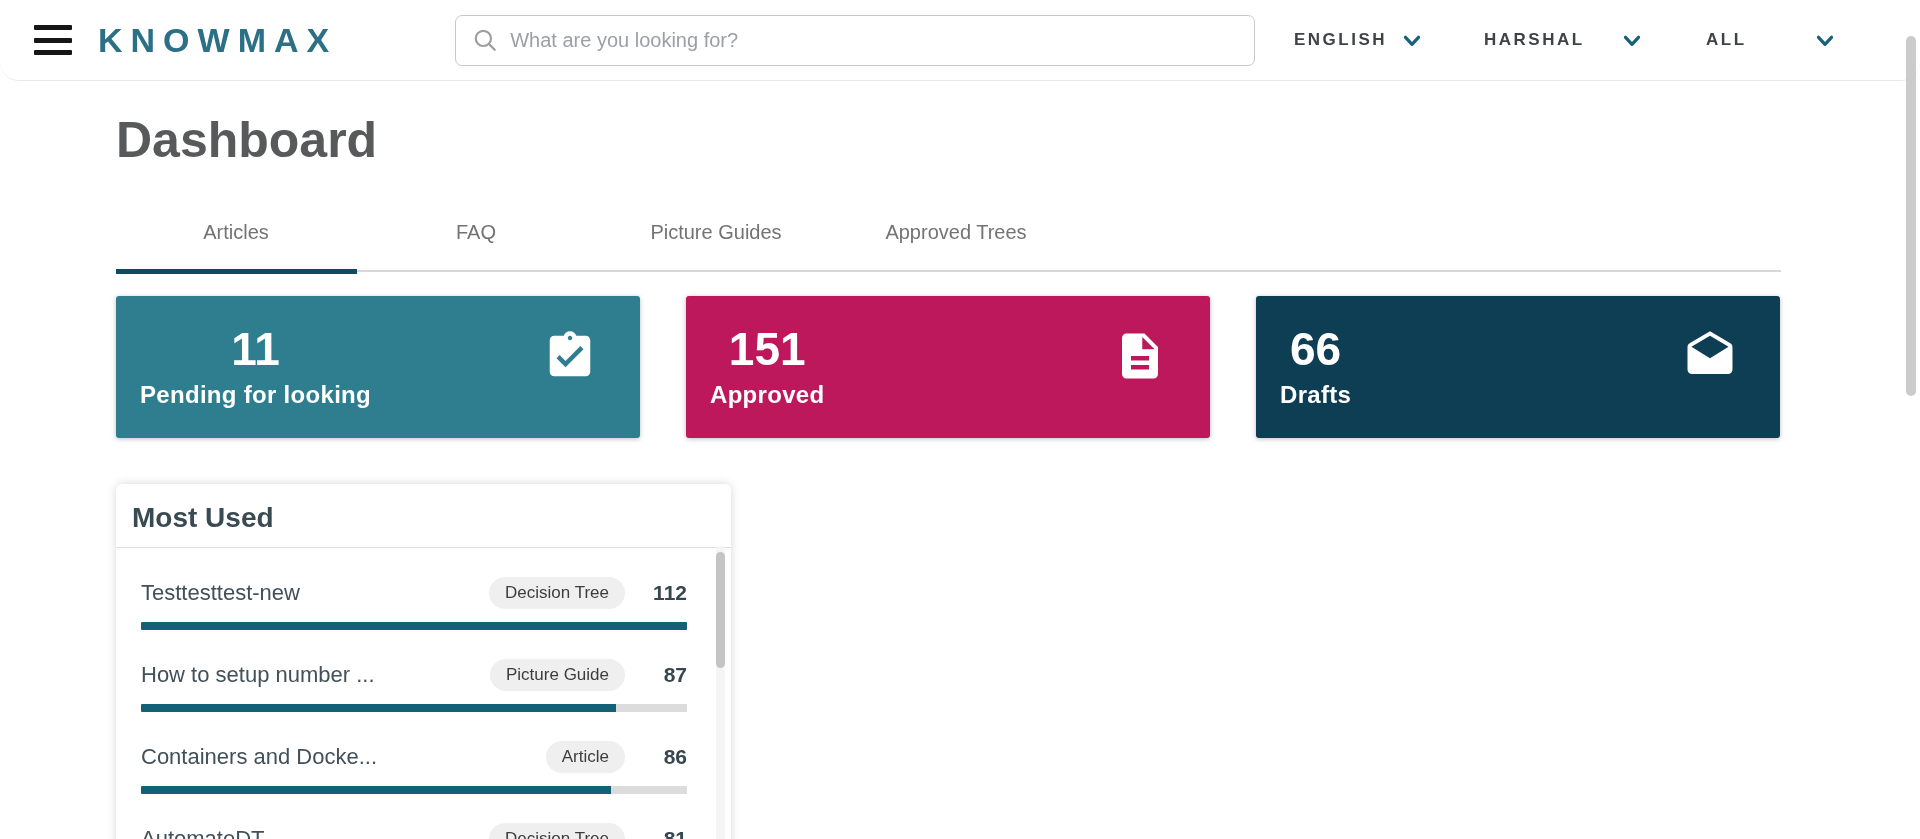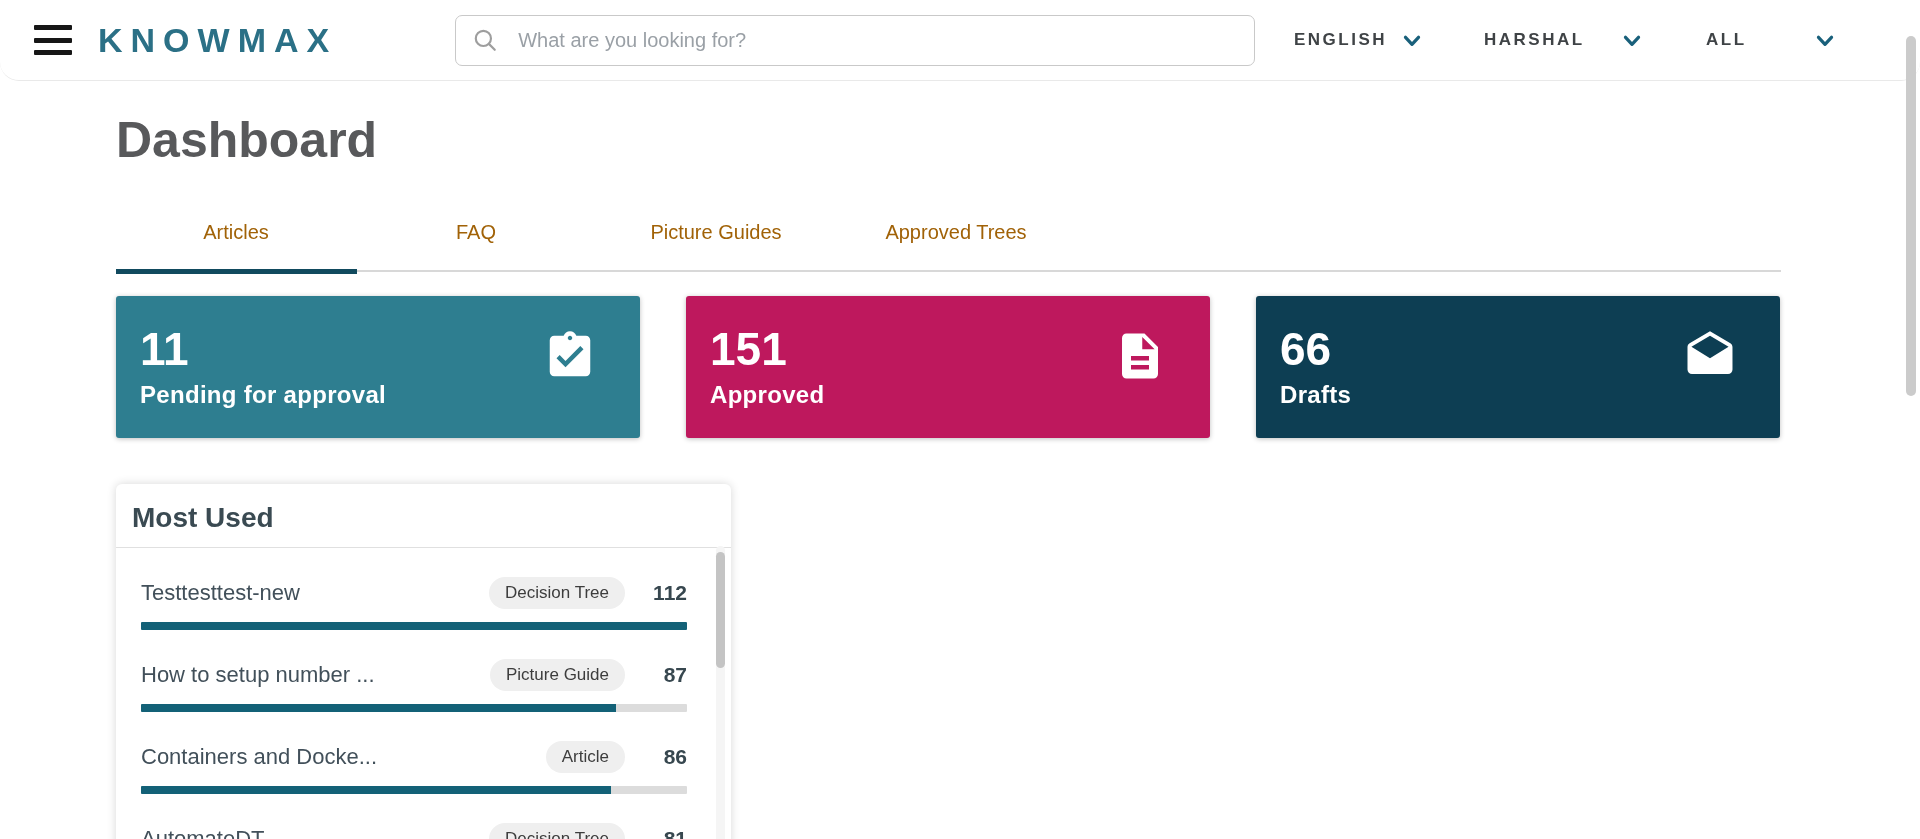--- a/index.html
+++ b/index.html
@@ -11,21 +11,21 @@
             border-bottom:1px solid #e9e9e9; background:#fff; position:relative;border-radius:19px; }
   .hamburger { width:38px; height:30px; display:flex; flex-direction:column;
                justify-content:space-between; cursor:pointer; }
   .hamburger span { display:block; height:5px; background:#161616; border-radius:1px; }
   .logo { margin-left:26px; font-size:34px; font-weight:bold; letter-spacing:8px;
           color:#2b7086; white-space:nowrap; }
   .searchbox { margin-left:118px; width:800px; height:51px; border:1px solid #c9c9c9;
                border-radius:7px; display:flex; align-items:center; padding:0 16px;
                background:#fff; }
   .searchbox svg { flex:0 0 auto; }
-  .searchbox input { border:none; outline:none; flex:1; margin-left:20px;
+  .searchbox input { border:none; outline:none; flex:1; margin-left:12px;
                      font-size:20px; color:#444; font-family:"Liberation Sans",sans-serif; }
   .searchbox input::placeholder { color:#9aa0a6; }
   .top-right { margin-left:auto; margin-right:82px; display:flex; align-items:flex-start; }
   .dropdown { display:flex; align-items:center; justify-content:space-between; cursor:pointer; }
   .dropdown .dd-label { font-size:17px; letter-spacing:2.5px; color:#3f4346; font-weight:bold; }
   .dd-1 { width:131px; margin-right:59px; }
   .dd-2 { width:161px; margin-right:61px; }
   .dd-3 { width:132px; }
 
   
@@ -33,31 +33,31 @@
                     background:#cbcbcb; border-radius:5px; }
 
   
   .main { padding-left:116px; padding-right:139px; }
   .page-title { margin-top:27px; font-size:50px; line-height:64px; font-weight:bold;
                 color:#58595b; }
 
   
   .tabs { margin-top:48px; position:relative; width:1665px; }
   .tab-row { display:flex; }
-  .tab { width:240px; text-align:center; font-size:20px; color:#a16207;
+  .tab { width:240px; text-align:center; font-size:20px; color:#737373;
          padding-bottom:26px; cursor:pointer; line-height:24px; }
   .tab-rule { height:2px; background:#d8d8d8; width:1665px; }
   .tab-active-bar { position:absolute; left:0; bottom:-2px; width:241px; height:5px;
                     background:#114a5e; }
 
   
   .cards { margin-top:24px; display:flex; gap:46px; }
   .stat-card { width:524px; height:142px; border-radius:3px; color:#fff;
                box-shadow:0 1px 5px rgba(0,0,0,0.25); display:flex; align-items:center;
-               padding:0 43px 0 24px; cursor:pointer; }
+               padding:0 43px 0 24px; cursor:pointer;text-align:center; }
   .stat-text { display:flex; flex-direction:column; gap:7px; }
   .stat-value { font-size:46px; font-weight:bold; line-height:48px; }
   .stat-label { font-size:24px; font-weight:600; line-height:30px; letter-spacing:0.3px; }
   .stat-icon { margin-left:auto; transform:translateY(-9px); }
 
   
   .most-used { margin-top:46px; width:615px; height:420px; background:#fff;
                border-radius:6px; box-shadow:0 0 10px rgba(0,0,0,0.16);
                position:relative; overflow:hidden; }
   .mu-title { font-size:28px; font-weight:bold; color:#3a4a52; padding:18px 0 13px 16px; }
@@ -134,21 +134,21 @@
     </div>
     <div class="tab-rule"></div>
     <div class="tab-active-bar"></div>
   </div>
 
   <div class="cards">
 
     <div class="stat-card" style="background: rgb(46, 126, 144);">
       <div class="stat-text">
         <div class="stat-value">11</div>
-        <div class="stat-label">Pending for approval</div>
+        <div class="stat-label">Pending for looking</div>
       </div>
       <div class="stat-icon">
         <svg width="54" height="54" viewBox="0 0 24 24" fill="#ffffff">
           <path d="M19 3h-4.18C14.4 1.84 13.3 1 12 1c-1.3 0-2.4.84-2.82 2H5c-1.1 0-2 .9-2 2v14c0 1.1.9 2 2 2h14c1.1 0 2-.9 2-2V5c0-1.1-.9-2-2-2zm-7 0c.55 0 1 .45 1 1s-.45 1-1 1-1-.45-1-1 .45-1 1-1zm-2 14l-4-4 1.41-1.41L10 14.17l6.59-6.59L18 9l-8 8z"></path>
         </svg>
       </div>
     </div>
 
     <div class="stat-card" style="background: #be185d;">
       <div class="stat-text">

